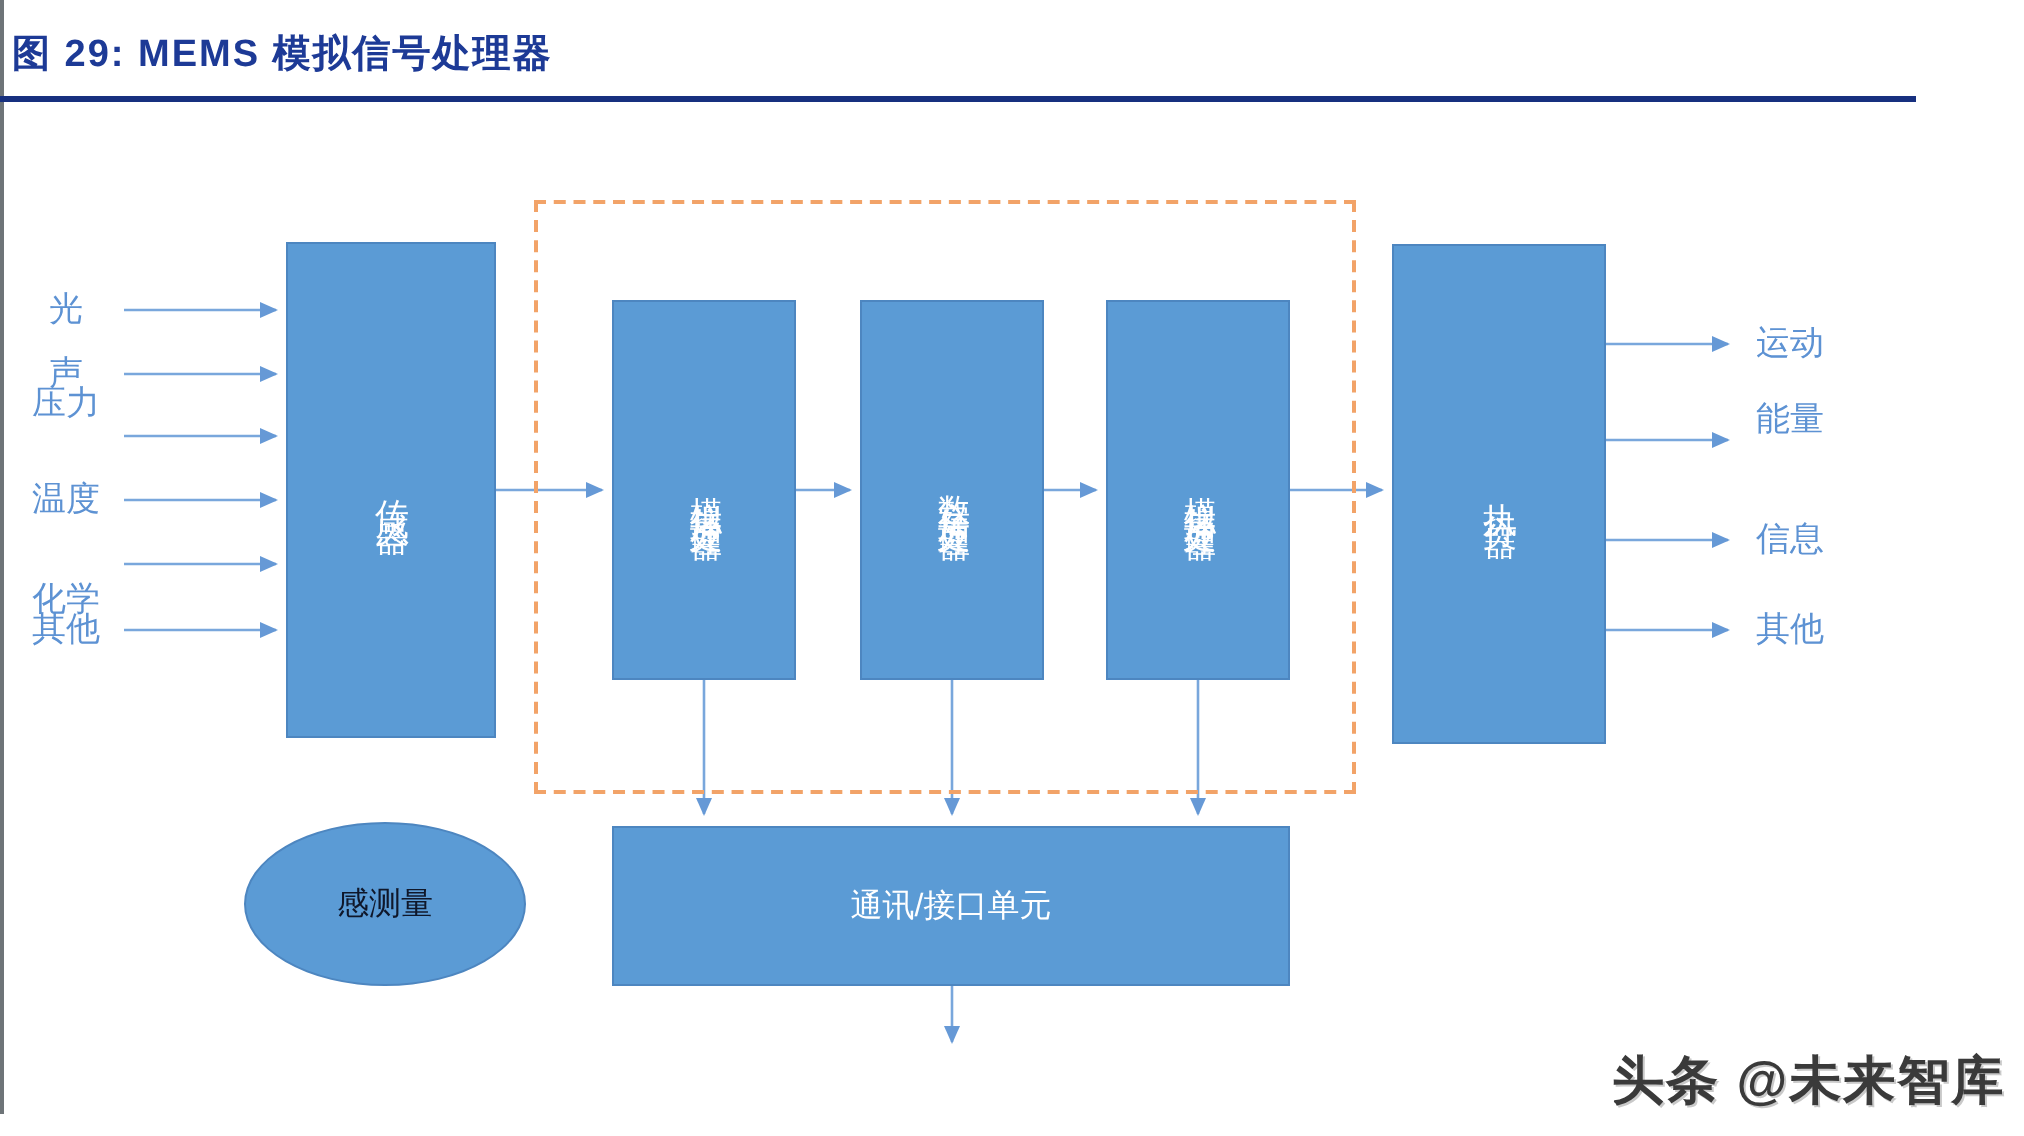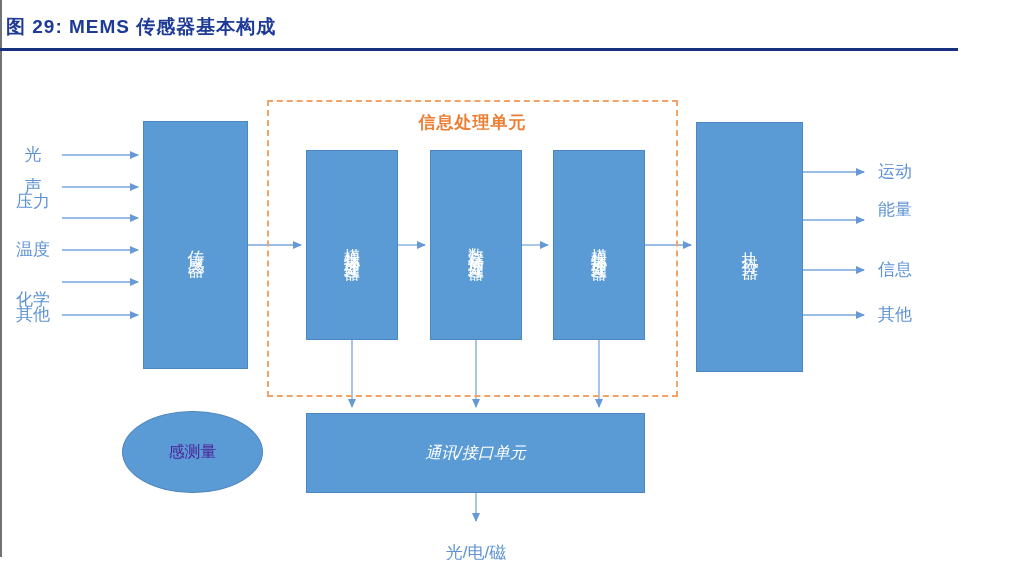--- a/index.html
+++ b/index.html
@@ -23,25 +23,25 @@
     color:#ffffff;font-size:17px;letter-spacing:6px;line-height:24px;
   }
   .vtext.small{font-size:16px;letter-spacing:3px;line-height:22px;}
 
   .sensor-box{left:143px;top:121px;width:105px;height:248px;}
   .proc-box{top:150px;width:92px;height:190px;}
   .proc-1{left:306px;}
   .proc-2{left:430px;}
   .proc-3{left:553px;}
   .actuator-box{left:696px;top:122px;width:107px;height:250px;}
-  .comm-box{left:306px;top:413px;width:339px;height:80px;font-size:16px;font-style:italic;}
+  .comm-box{left:306px;top:413px;width:339px;height:80px;font-size:16px;}
 
   .ellipse{
     position:absolute;background:#5b9bd5;border:1px solid #4d86c0;border-radius:50%;
-    display:flex;align-items:center;justify-content:center;color:#4c1d95;font-size:16px;box-sizing:border-box;
+    display:flex;align-items:center;justify-content:center;color:#0f172a;font-size:16px;box-sizing:border-box;
   }
   .ellipse-sense{left:122px;top:411px;width:141px;height:82px;}
   .ellipse-control{left:688px;top:411px;width:144px;height:82px;}
 
   .dashed-region{
     position:absolute;left:267px;top:100px;width:411px;height:297px;
     border:2px dashed #f2a368;box-sizing:border-box;
   }
   .pu-label{
     position:absolute;left:267px;top:111px;width:411px;text-align:center;
@@ -66,21 +66,21 @@
   }
   .connectors{position:absolute;left:0;top:0;pointer-events:none;}
 </style>
 </head>
 <body>
 
 <div class="stage">
 
   <div class="left-rule"></div>
 
-  <div class="fig-title">图 29: MEMS 传感器基本构成</div>
+  <div class="fig-title">图 29: MEMS 模拟信号处理器</div>
   <div class="title-underline"></div>
 
   <svg class="connectors" width="1012" height="568">
     <defs>
       <marker id="arr" markerWidth="9" markerHeight="8" refX="8" refY="4" orient="auto" markerUnits="userSpaceOnUse">
         <path d="M0,0 L9,4 L0,8 Z" fill="#6699d6"></path>
       </marker>
     </defs>
     <g stroke="#79a7dc" stroke-width="1.3" fill="none">
       <line x1="62" y1="155" x2="138" y2="155" marker-end="url(#arr)"></line>
@@ -113,21 +113,20 @@
   <div class="io-label in-label" style="top:191px">压力</div>
   <div class="io-label in-label" style="top:239px">温度</div>
   <div class="io-label in-label" style="top:289px">化学</div>
   <div class="io-label in-label" style="top:304px">其他</div>
 
   <div class="node sensor-box">
     <span class="vtext">传感器</span>
   </div>
 
   <div class="dashed-region"></div>
-  <div class="pu-label">信息处理单元</div>
 
   <div class="node proc-box proc-1">
     <span class="vtext small">模拟信号处理器</span>
   </div>
   <div class="node proc-box proc-2">
     <span class="vtext small">数字信号处理器</span>
   </div>
   <div class="node proc-box proc-3">
     <span class="vtext small">模拟信号处理器</span>
   </div>
@@ -143,16 +142,16 @@
 
   <div class="ellipse ellipse-sense">
     <span>感测量</span>
   </div>
 
   <div class="node comm-box">
     <span>通讯/接口单元</span>
   </div>
 
 
-  <div class="bottom-label">光/电/磁</div>
 
+  <div class="watermark">头条 @未来智库</div>
 
 </div>
 
 </body></html>

